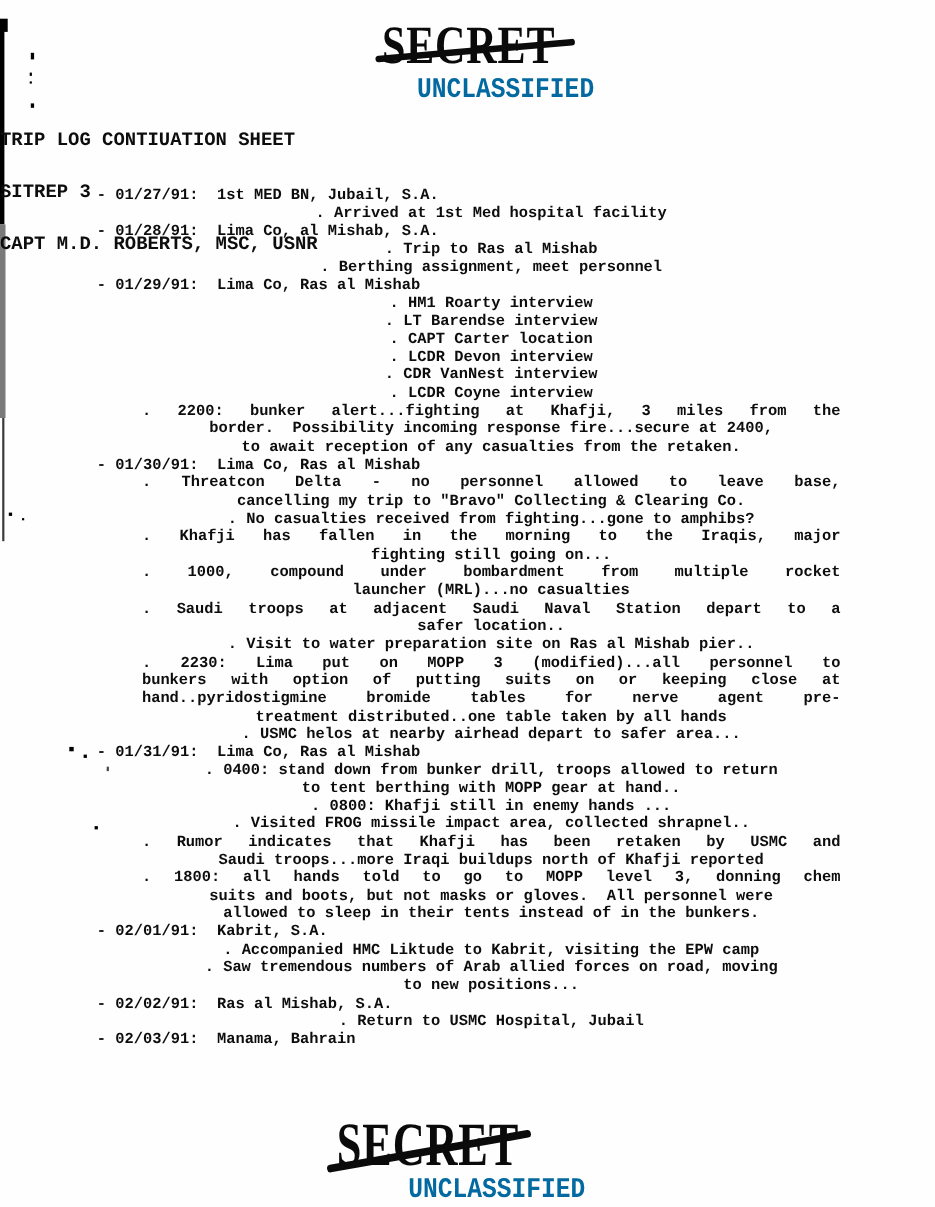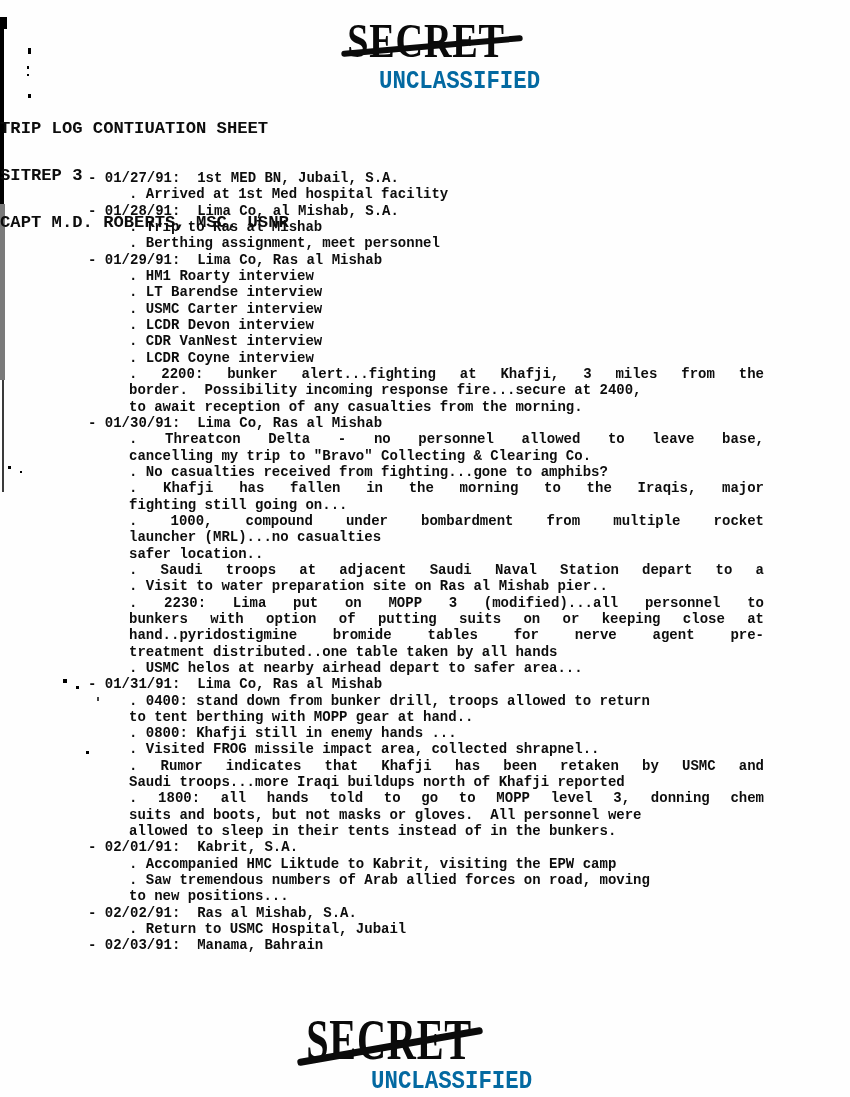--- a/index.html
+++ b/index.html
@@ -39,21 +39,21 @@
     white-space:pre;
   }
   
   .log {
     position:absolute; left:88px; top:170px; width:676px;
     font-size:14px; font-weight:700; line-height:16.33px;
     letter-spacing:0;
   }
   .line { min-height:16.33px; }
   .pre  { white-space:pre; }
-  .ind  { padding-left:41px; }
+  .ind  { padding-left:41px;text-align:center; }
   .just { text-align:justify; text-align-last:justify; white-space:normal; }
   
   .art { position:absolute; background:#000; }
 </style>
 </head>
 <body>
 
 <div class="page">
 
   <div class="art" style="left:0;top:17px;width:7px;height:12px;"></div>
@@ -88,37 +88,37 @@
 
   <div class="log">
       <div class="line pre">- 01/27/91:  1st MED BN, Jubail, S.A.</div>
       <div class="line ind pre">. Arrived at 1st Med hospital facility</div>
       <div class="line pre">- 01/28/91:  Lima Co, al Mishab, S.A.</div>
       <div class="line ind pre">. Trip to Ras al Mishab</div>
       <div class="line ind pre">. Berthing assignment, meet personnel</div>
       <div class="line pre">- 01/29/91:  Lima Co, Ras al Mishab</div>
       <div class="line ind pre">. HM1 Roarty interview</div>
       <div class="line ind pre">. LT Barendse interview</div>
-      <div class="line ind pre">. USMC Carter interview</div>
+      <div class="line ind pre">. CAPT Carter location</div>
       <div class="line ind pre">. LCDR Devon interview</div>
       <div class="line ind pre">. CDR VanNest interview</div>
       <div class="line ind pre">. LCDR Coyne interview</div>
       <div class="line ind just">. 2200: bunker alert...fighting at Khafji, 3 miles from the</div>
       <div class="line ind pre">border.  Possibility incoming response fire...secure at 2400,</div>
-      <div class="line ind pre">to await reception of any casualties from the morning.</div>
+      <div class="line ind pre">to await reception of any casualties from the retaken.</div>
       <div class="line pre">- 01/30/91:  Lima Co, Ras al Mishab</div>
       <div class="line ind just">. Threatcon Delta - no personnel allowed to leave base,</div>
       <div class="line ind pre">cancelling my trip to "Bravo" Collecting &amp; Clearing Co.</div>
       <div class="line ind pre">. No casualties received from fighting...gone to amphibs?</div>
       <div class="line ind just">. Khafji has fallen in the morning to the Iraqis, major</div>
       <div class="line ind pre">fighting still going on...</div>
       <div class="line ind just">. 1000, compound under bombardment from multiple rocket</div>
       <div class="line ind pre">launcher (MRL)...no casualties</div>
+      <div class="line ind just">. Saudi troops at adjacent Saudi Naval Station depart to a</div>
       <div class="line ind pre">safer location..</div>
-      <div class="line ind just">. Saudi troops at adjacent Saudi Naval Station depart to a</div>
       <div class="line ind pre">. Visit to water preparation site on Ras al Mishab pier..</div>
       <div class="line ind just">. 2230: Lima put on MOPP 3 (modified)...all personnel to</div>
       <div class="line ind just">bunkers with option of putting suits on or keeping close at</div>
       <div class="line ind just">hand..pyridostigmine bromide tables for nerve agent pre-</div>
       <div class="line ind pre">treatment distributed..one table taken by all hands</div>
       <div class="line ind pre">. USMC helos at nearby airhead depart to safer area...</div>
       <div class="line pre">- 01/31/91:  Lima Co, Ras al Mishab</div>
       <div class="line ind pre">. 0400: stand down from bunker drill, troops allowed to return</div>
       <div class="line ind pre">to tent berthing with MOPP gear at hand..</div>
       <div class="line ind pre">. 0800: Khafji still in enemy hands ...</div>

